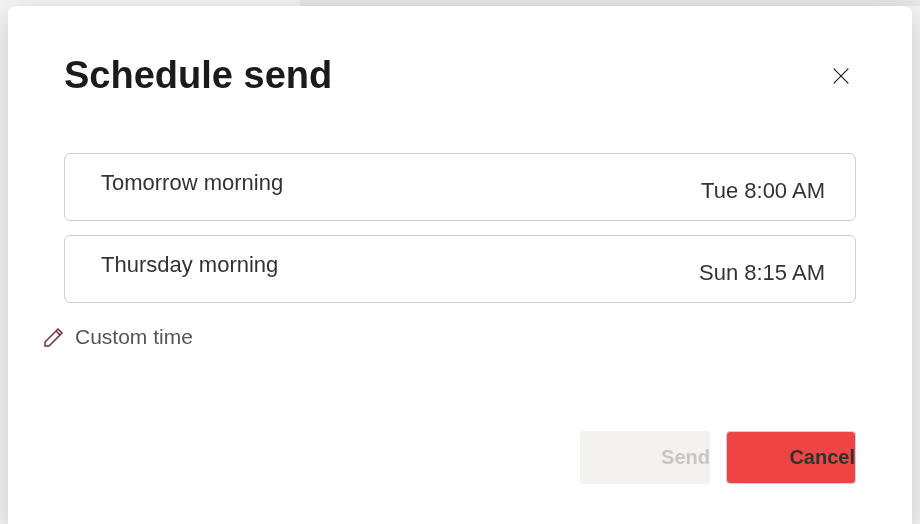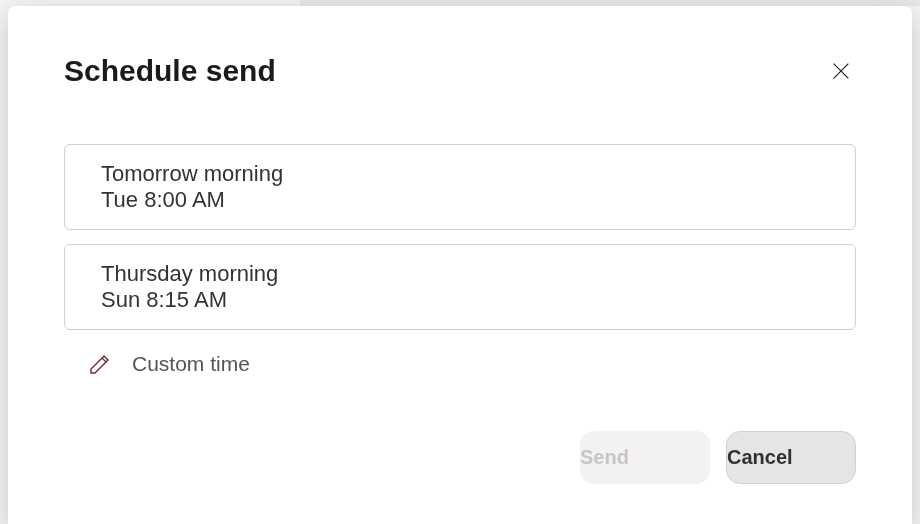--- a/index.html
+++ b/index.html
@@ -36,21 +36,21 @@
       box-shadow: 0 8px 32px rgba(0,0,0,0.2);
       padding: 0;
     }
     .dialog-header {
       display: flex;
       align-items: center;
       justify-content: space-between;
       padding: 48px 56px 0 56px;
     }
     .dialog-title {
-      font-size: 30px;
+      font-size: 38px;
       font-weight: 600;
       color: #1b1b1b;
     }
     .close-btn {
       background: none;
       border: none;
       cursor: pointer;
       padding: 4px;
       color: #1b1b1b;
       display: flex;
@@ -72,34 +72,34 @@
     }
     .option-row {
       display: flex;
       justify-content: space-between;
       border: 1px solid #d1d1d1;
       border-radius: 6px;
       padding: 16px 30px 16px 36px;
       cursor: pointer;
       font-size: 22px;
       color: #333;
-      flex-direction: column;
     }
     .option-label {
       font-weight: 400;
     }
     .option-time {
       font-weight: 400;
       color: #333;
+      margin-top: 8px;
     }
     .custom-time {
       display: flex;
       align-items: flex-start;
-      gap: 20px;
-      padding: 22px 56px 0 80px;
+      gap: 9px;
+      padding: 22px 56px 0 34px;
       cursor: pointer;
     }
     .custom-time-label {
       font-size: 21px;
       color: #555;
     }
     .pencil-icon {
       width: 24px;
       height: 24px;
       stroke: #722F37;
@@ -110,34 +110,34 @@
       position: absolute;
       bottom: 40px;
       right: 56px;
       display: flex;
       gap: 16px;
     }
     .btn {
       font-size: 20px;
       font-weight: 600;
       padding: 14px 0;
-      border-radius: 14px;
+      border-radius: 4px;
       cursor: pointer;
       min-width: 130px;
-      text-align: left;
+      text-align: right;
       font-family: inherit;
     }
     .btn-send {
       background: #f3f2f1;
       color: #c8c6c4;
       border: none;
       cursor: not-allowed;
     }
     .btn-cancel {
-      background: #e5e5e5;
+      background: #ef4444;
       color: #323130;
       border: 1px solid #d1d1d1;
     }
   </style>
 </head>
 <body>
 
 <div class="backdrop"></div>
 
 <div class="dialog">

